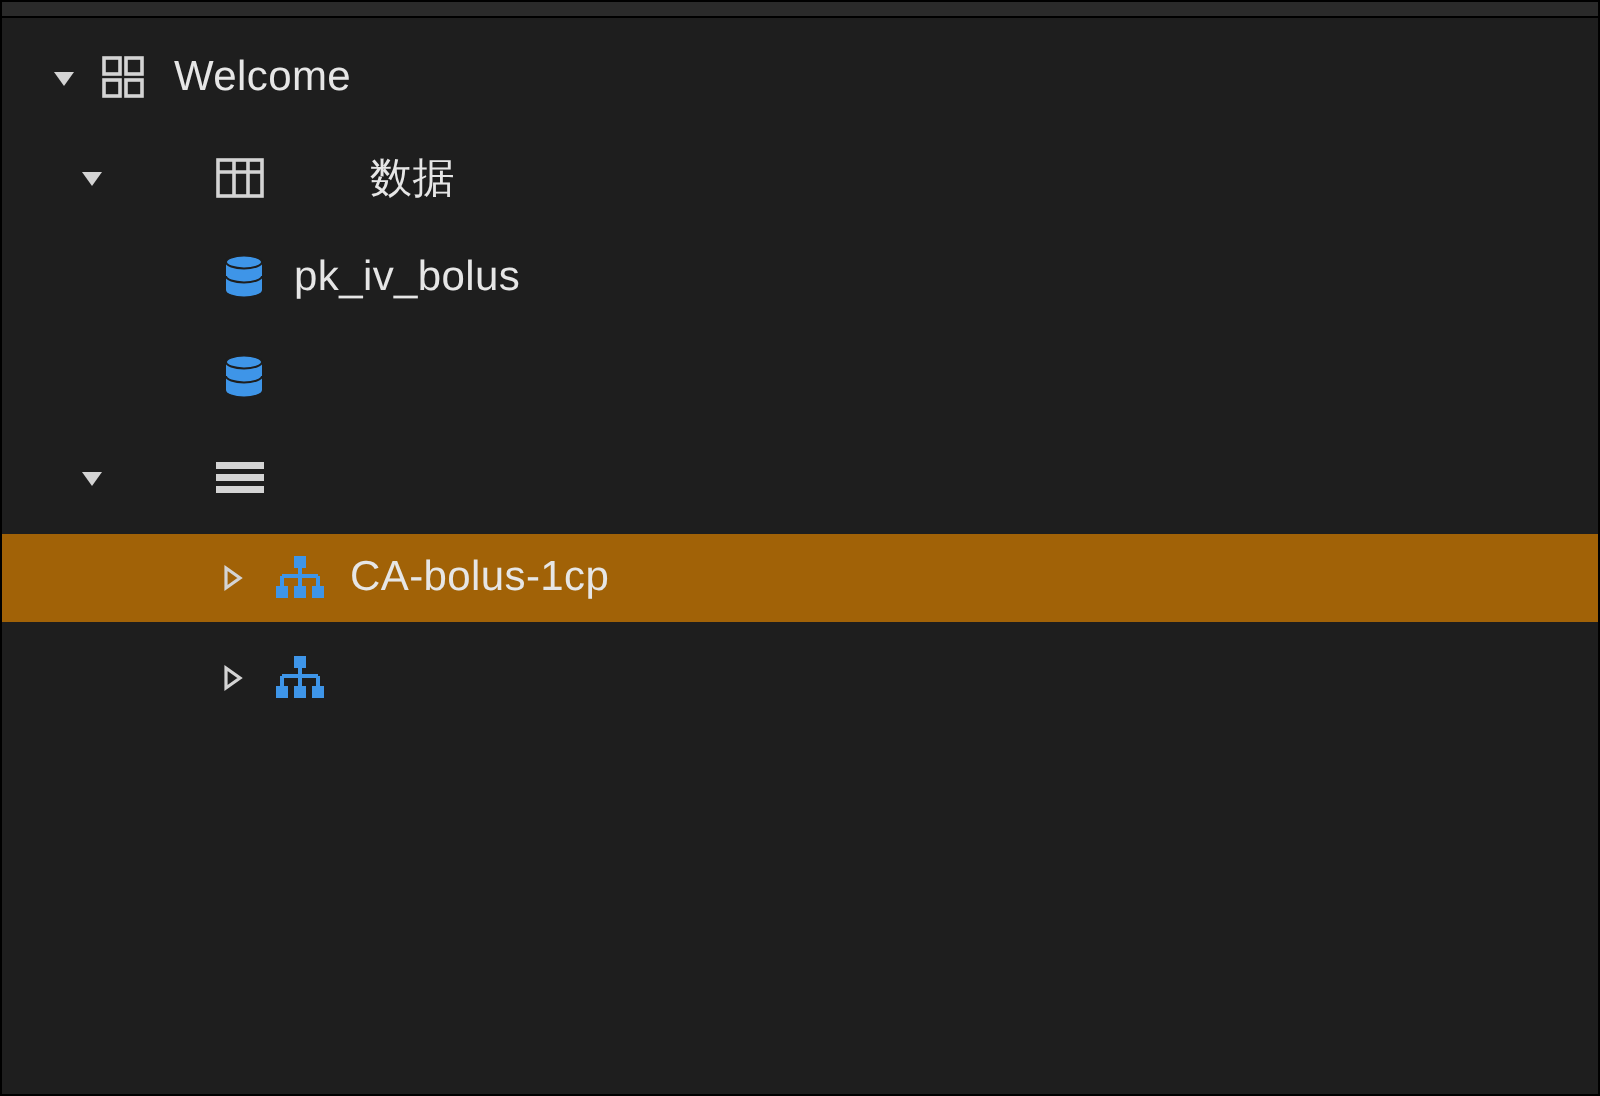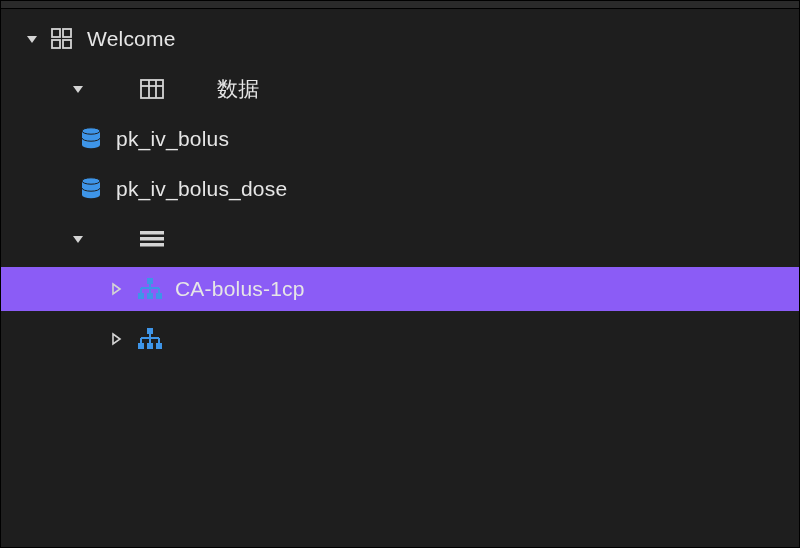--- a/index.html
+++ b/index.html
@@ -28,21 +28,21 @@
     padding-top: 8px;
   }
   .row {
     height: 44px;
     display: flex;
     align-items: center;
     white-space: nowrap;
     user-select: none;
   }
   .row.selected {
-    background: #8b5cf6;
+    background: #a16207;
   }
   .expander {
     width: 18px;
     height: 18px;
     display: flex;
     align-items: center;
     justify-content: center;
     margin-right: 8px;
     flex: 0 0 auto;
   }
@@ -55,23 +55,23 @@
     justify-content: center;
     margin-right: 12px;
     flex: 0 0 auto;
   }
   .label {
     color: #e6e6e6;
     font-size: 21px;
     letter-spacing: 0.2px;
   }
   .indent-0 { padding-left: 22px; }
-  .indent-1 { padding-left: 68px; gap: 40px; }
+  .indent-1 { padding-left: 36px; gap: 40px; }
   .indent-2 { padding-left: 106px; }
-  .indent-2b { padding-left: 77px; }
+  .indent-2b { padding-left: 108px; }
   .row.indent-1 .expander { margin-right: 12px; }
   .row.indent-2 .expander { margin-right: 12px; }
 
   .gap { height: 6px; }
 
   .fill-white { fill: #d4d4d4; }
   .stroke-white { stroke: #d4d4d4; }
   .fill-blue { fill: #3e95e8; }
   .stroke-blue { stroke: #3e95e8; }
 </style>
@@ -138,21 +138,20 @@
     <div class="row indent-2b">
       <span class="iconbox">
         <svg width="22" height="24" viewBox="0 0 22 24">
           <ellipse cx="11" cy="4" rx="9" ry="3.2" class="fill-blue"></ellipse>
           <path d="M2 4 v7 a9 3.2 0 0 0 18 0 v-7" class="fill-blue"></path>
           <path d="M2 11 v7 a9 3.2 0 0 0 18 0 v-7" class="fill-blue"></path>
           <ellipse cx="11" cy="4" rx="9" ry="3.2" fill="none" stroke="#1e1e1e" stroke-width="1"></ellipse>
           <path d="M2 11 a9 3.2 0 0 0 18 0" fill="none" stroke="#1e1e1e" stroke-width="1"></path>
         </svg>
       </span>
-      <span class="label">pk_iv_bolus_dose</span>
     </div>
 
     <div class="gap"></div>
 
     <div class="row indent-1">
       <span class="expander">
         <svg width="14" height="14" viewBox="0 0 14 14">
             <polygon class="fill-white" points="2,4 12,4 7,11"></polygon>
           </svg>
       </span>

